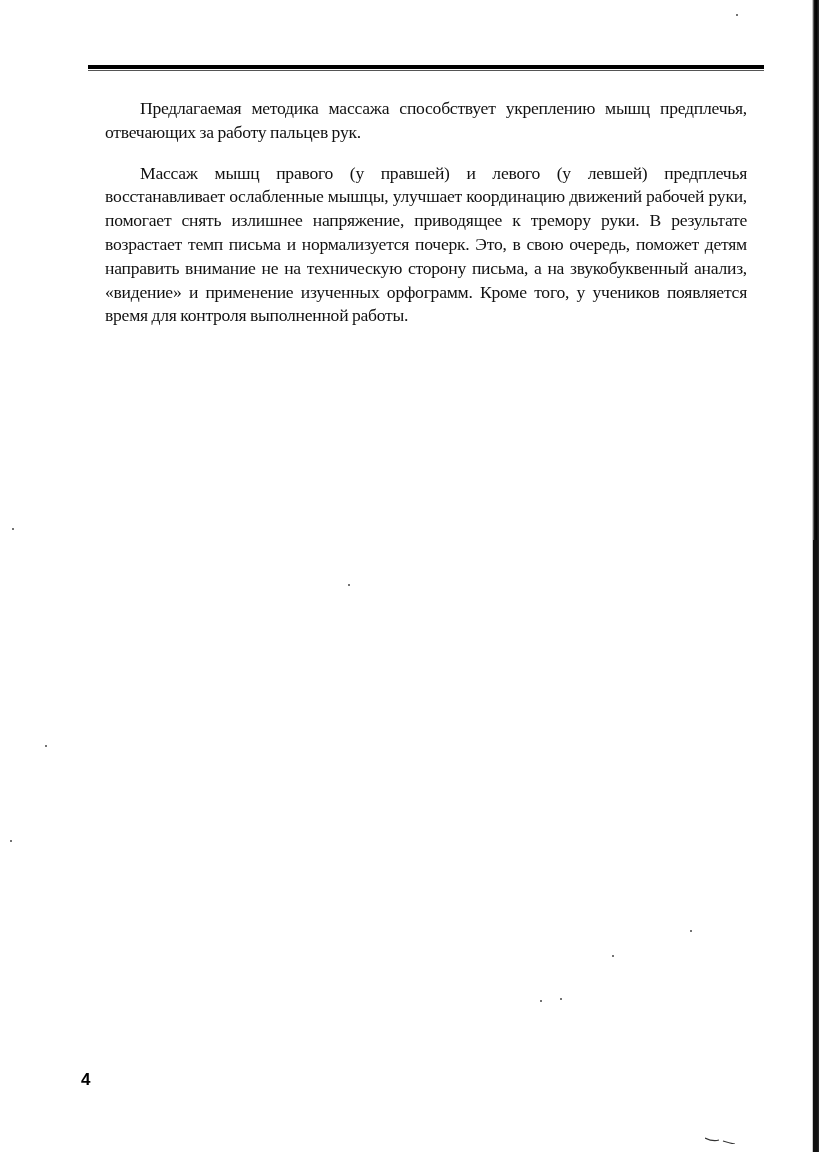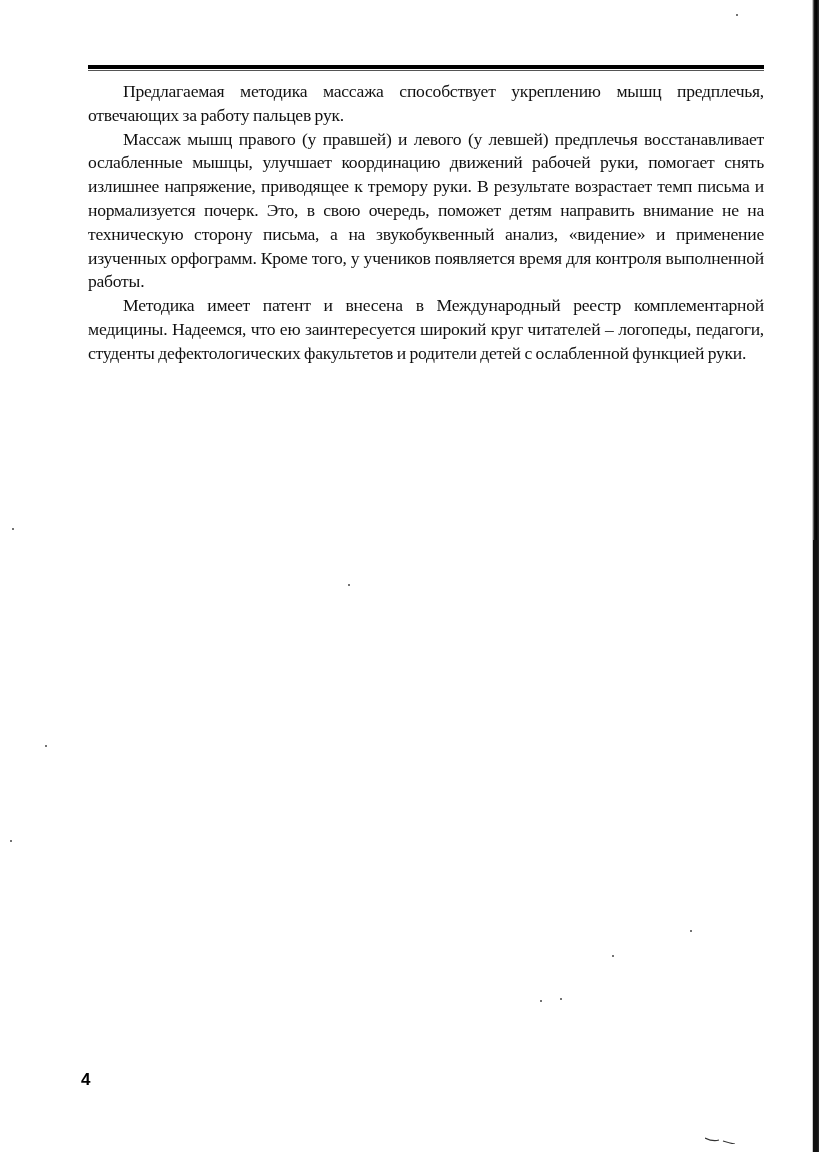--- a/index.html
+++ b/index.html
@@ -52,21 +52,21 @@
       left: 88px;
       top: 80px;
       width: 676px;
       font-size: 17.6px;
       line-height: 23.8px;
       text-align: justify;
       letter-spacing: -0.25px;
       word-spacing: -0.5px;
     }
     .text-block p {
-      margin: 0;
+      margin: 17px;
       text-indent: 35px;
       hyphens: manual;
     }
     .page-number {
       position: absolute;
       left: 81px;
       top: 1070px;
       font-family: "Liberation Sans", "DejaVu Sans", sans-serif;
       font-weight: bold;
       font-size: 17px;
@@ -92,21 +92,20 @@
 
 <div class="page-edge"></div>
 <div class="page-edge-thin"></div>
 
 <div class="top-rule"></div>
 <div class="top-rule-thin"></div>
 
 <div class="text-block">
   <p>Предлагаемая методика массажа способствует укреплению мышц предплечья, отвечающих за работу пальцев рук.</p>
   <p>Массаж мышц правого (у правшей) и левого (у левшей) предплечья восстанавливает ослабленные мышцы, улучшает координацию движений рабочей руки, помогает снять излишнее напряжение, приводящее к тремору руки. В результате возрастает темп письма и нормализуется почерк. Это, в свою очередь, поможет детям направить внимание не на техническую сторону письма, а на звукобуквенный анализ, «видение» и применение изученных орфограмм. Кроме того, у учеников появляется время для контроля выполненной работы.</p>
-  <p>Методика имеет патент и внесена в Международный реестр комплементарной медицины. Надеемся, что ею заинтересуется широкий круг читателей – логопеды, педагоги, студенты дефектологических факультетов и родители детей с ослабленной функцией руки.</p>
 </div>
 
 <div class="page-number">4</div>
 
 <div class="speck" style="left:736px;top:14px;"></div>
 <div class="speck" style="left:12px;top:528px;"></div>
 <div class="speck" style="left:45px;top:745px;"></div>
 <div class="speck" style="left:10px;top:840px;"></div>
 <div class="speck" style="left:348px;top:584px;"></div>
 <div class="speck" style="left:540px;top:1000px;"></div>

